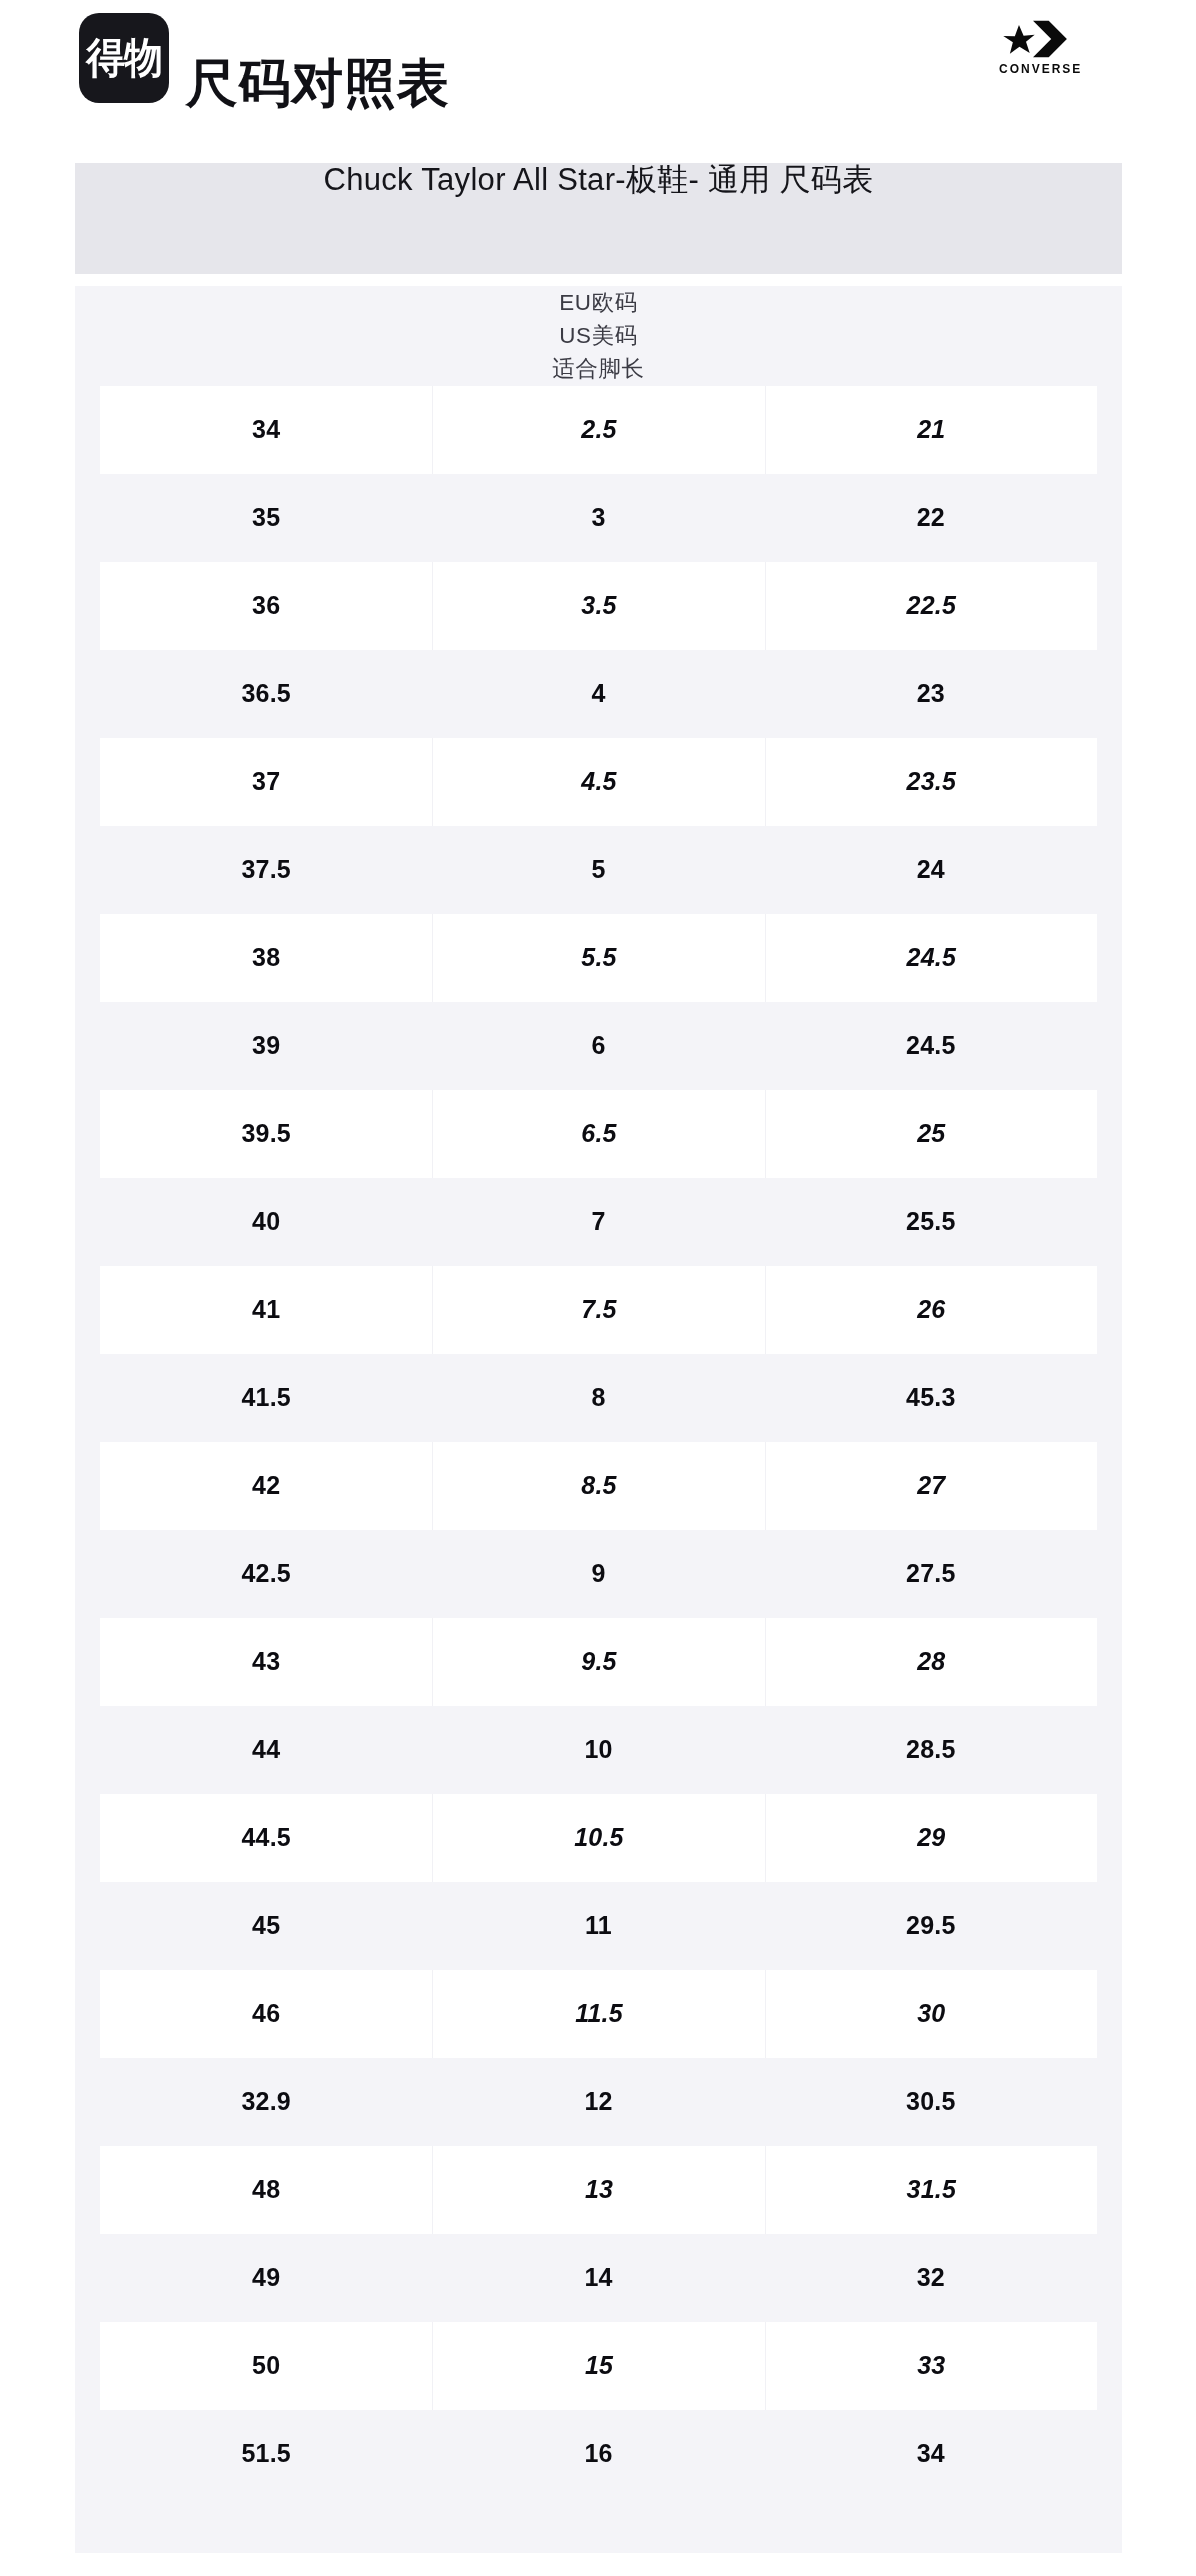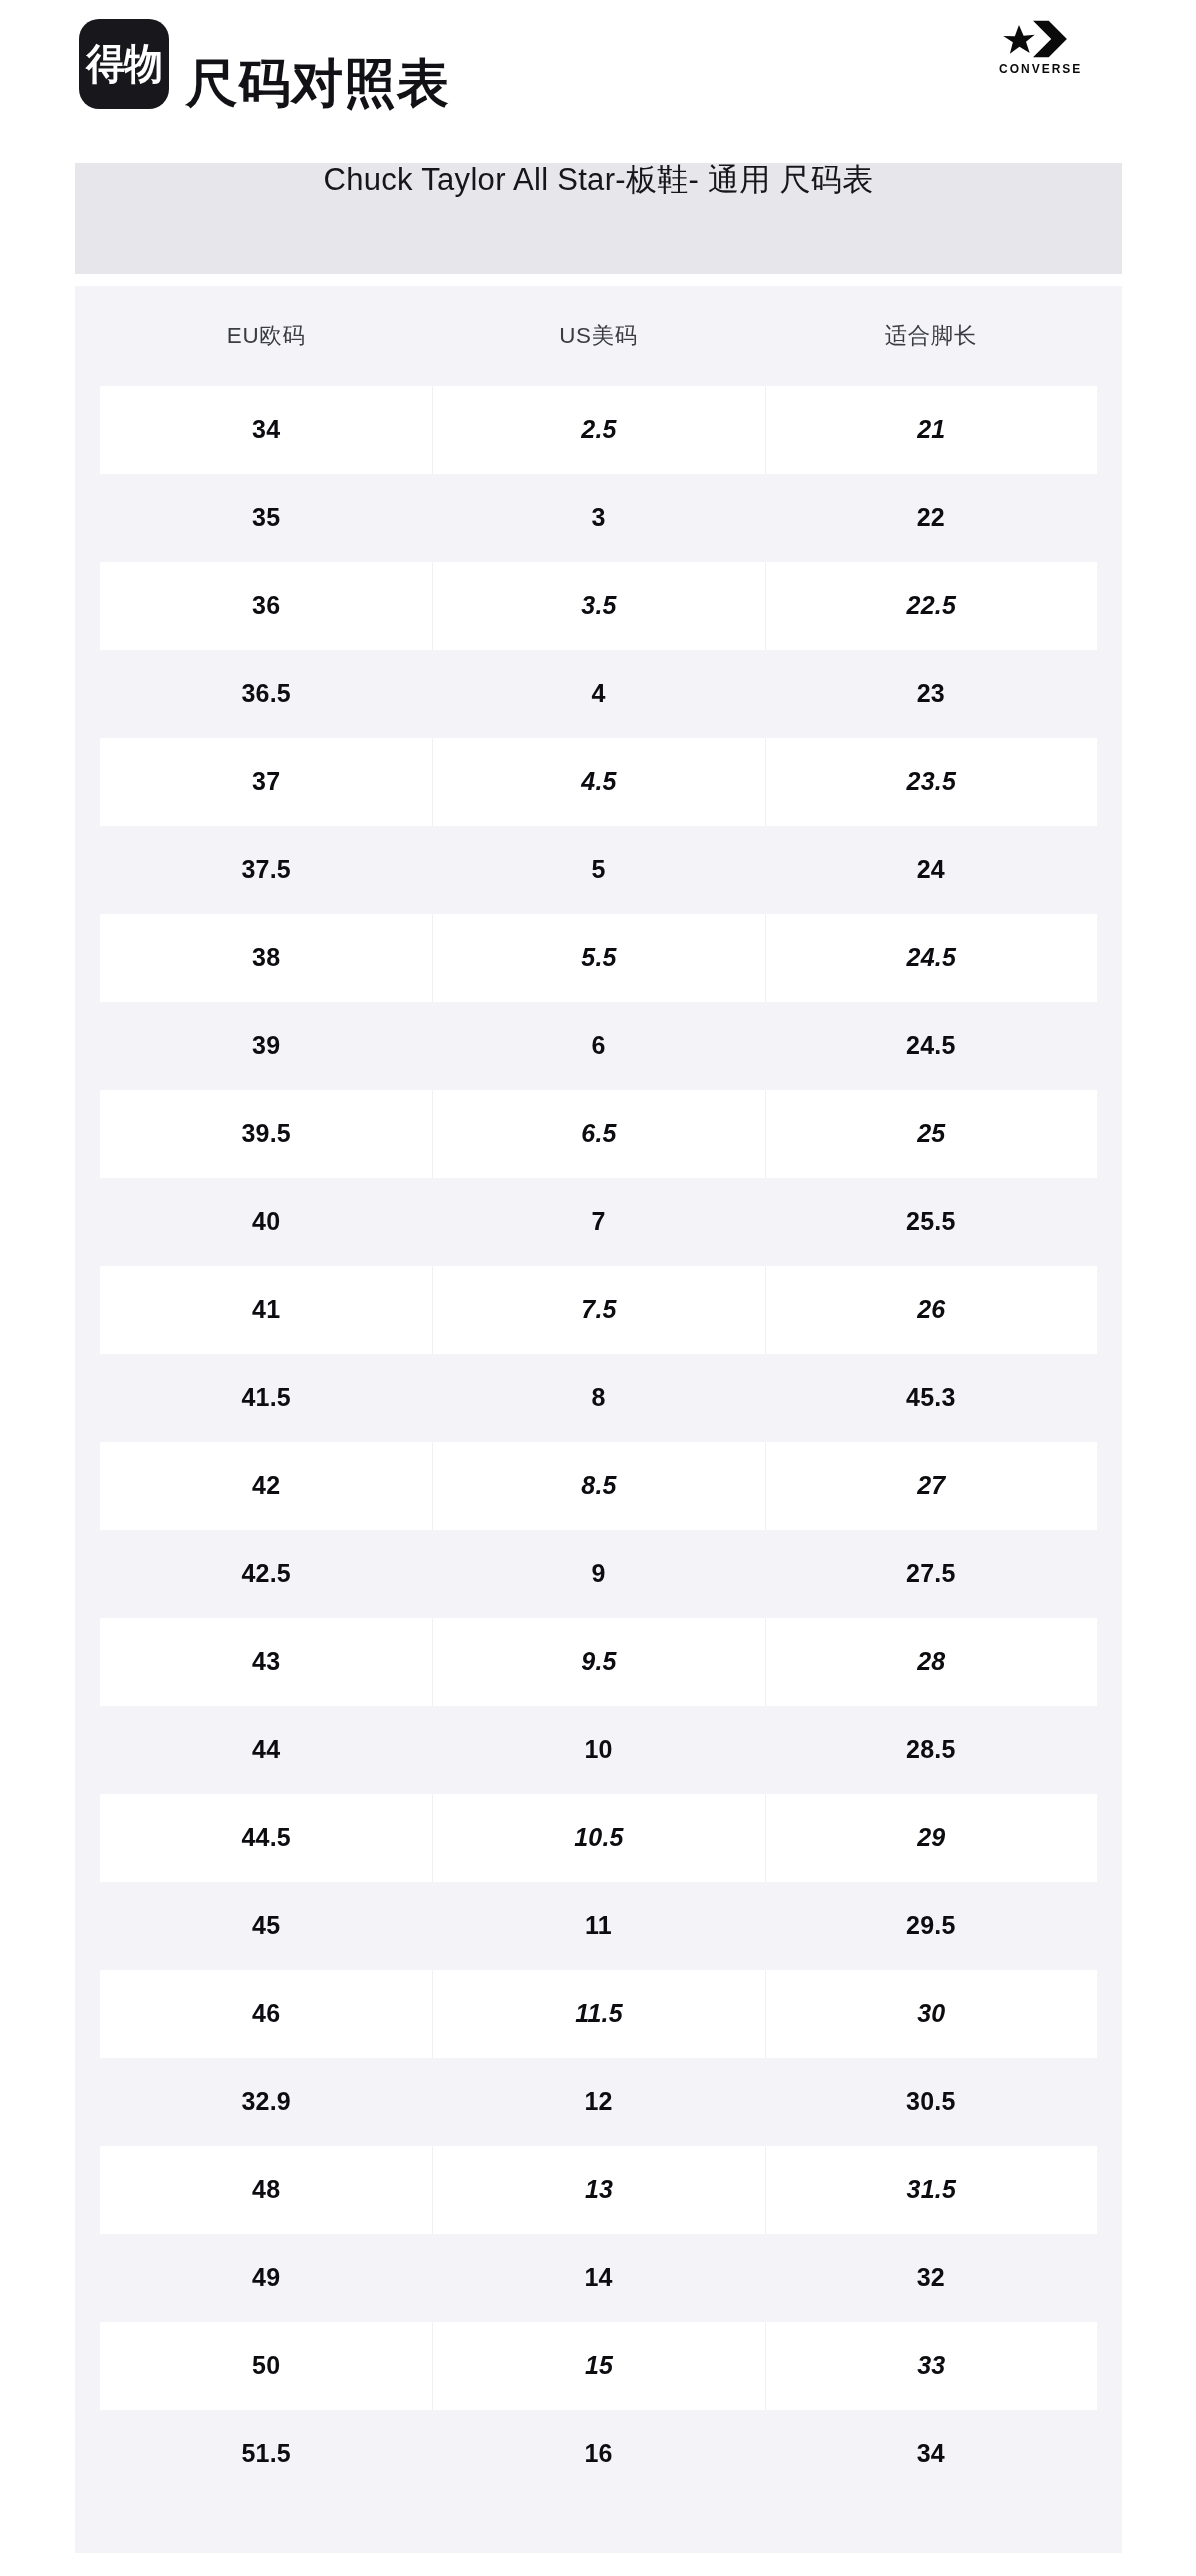--- a/index.html
+++ b/index.html
@@ -16,21 +16,21 @@
     left: 0; top: 0;
     width: 1197px;
     height: 158px;
     display: flex;
     align-items: center;
   }
   .brand-block {
     position: absolute;
     left: 73px; top: 13.3px;
     display: flex;
-    align-items: flex-end;
+    align-items: flex-start;
     gap: 16.6px;
     padding-left: 6px;
   }
   .app-logo {
     width: 90px; height: 90px;
     border-radius: 20px;
     background: #17171c;
     display: flex;
     align-items: center;
     justify-content: center;
@@ -98,21 +98,21 @@
     background: #f4f4f8;
     padding: 0 25px 55px 25px;
     margin-top: 11.6px;
   }
 
   .table-row {
     display: flex;
     width: 100%;
     height: 88px;
   }
-  .table-row.header-row { height: 100px; }
+  .table-row.header-row { height: 100px; flex-direction: column; }
   .table-row.shade-alt .cell { background: transparent; }
   .table-row.shade-white .cell { background: #ffffff; }
 
   .cell {
     flex: 1 1 33.3333%;
     display: flex;
     align-items: center;
     justify-content: center;
     font-size: 25px;
     color: #0c0c11;

